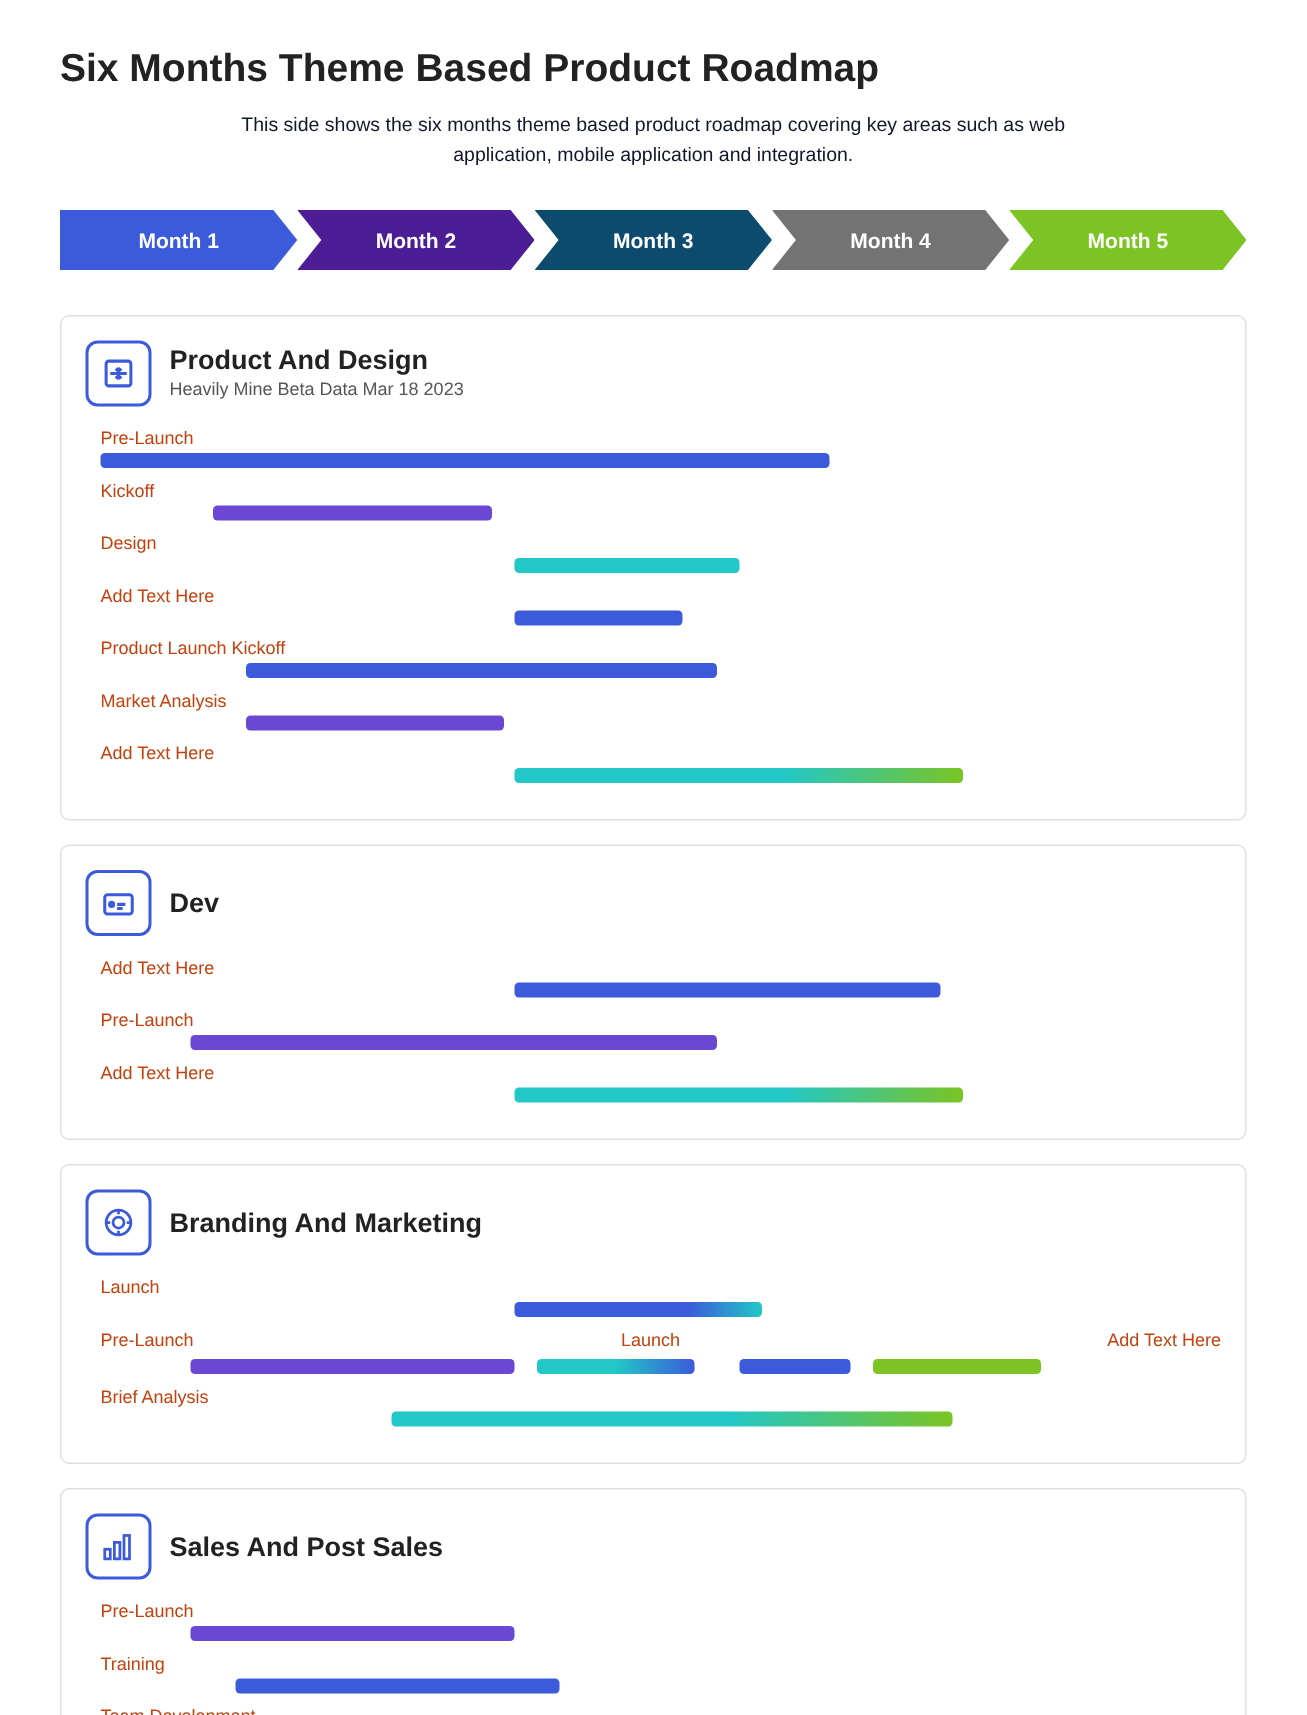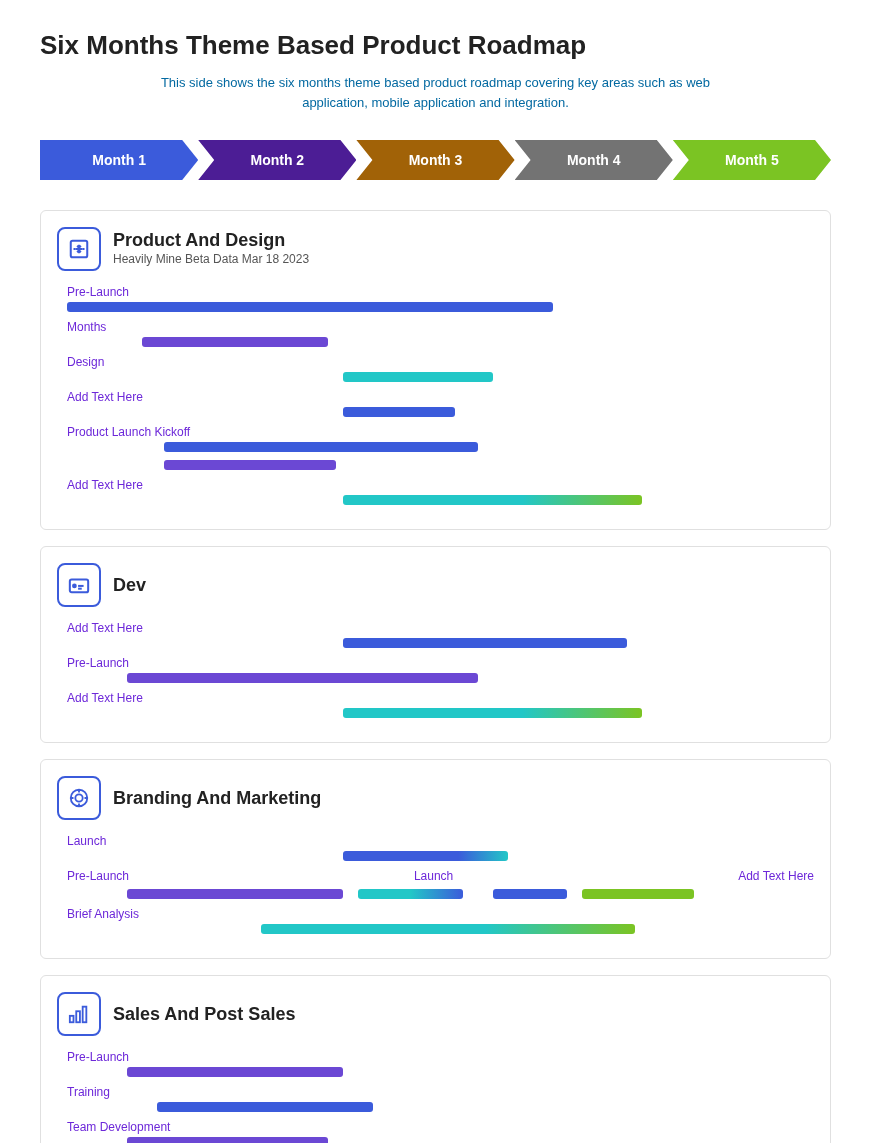--- a/index.html
+++ b/index.html
@@ -13,21 +13,21 @@
     }
     .page-title {
       text-align: left;
       font-size: 26px;
       font-weight: 800;
       margin-bottom: 12px;
     }
     .page-subtitle {
       text-align: center;
       font-size: 13px;
-      color: #0369a1;
+      color: #0f172a;
       line-height: 1.5;
       max-width: 600px;
       margin: 0 auto 28px;
     }
 
     
     .months-row {
       display: flex;
       align-items: center;
       margin-bottom: 30px;
@@ -86,21 +86,21 @@
       color: #555;
       line-height: 1.4;
     }
 
     
     .gantt-area {
       padding-left: 10px;
     }
     .gantt-label {
       font-size: 12px;
-      color: #6d28d9;
+      color: #c2410c;
       margin-bottom: 3px;
     }
     .gantt-bar-container {
       width: 100%;
       height: 10px;
       position: relative;
     }
     .gantt-bar {
       position: absolute;
       height: 10px;
@@ -124,21 +124,21 @@
   </style>
 </head>
 <body>
 
 <h1 class="page-title">Six Months Theme Based Product Roadmap</h1>
 <p class="page-subtitle">This side shows the six months theme based product roadmap covering key areas such as web application, mobile application and integration.</p>
 
 <div class="months-row" id="months-row">
     <div class="month-arrow" style="background: rgb(59, 91, 219);">Month 1</div>
     <div class="month-arrow" style="background: #4c1d95;">Month 2</div>
-    <div class="month-arrow" style="background: #a16207;">Month 3</div>
+    <div class="month-arrow" style="background: #0c4a6e;">Month 3</div>
     <div class="month-arrow" style="background: #737373;">Month 4</div>
     <div class="month-arrow" style="background: rgb(123, 196, 35);">Month 5</div>
   </div>
 
 <div id="sections-container">
     <div class="section">
       <div class="section-header">
         <div class="section-icon">
           <svg width="22" height="22" viewBox="0 0 24 24" fill="none" stroke="#3b5bdb" stroke-width="2.2">
             <rect x="3" y="3" width="18" height="18" rx="2"></rect>
@@ -150,36 +150,37 @@
           <div class="section-title">Product And Design</div>
           <div class="section-subtitle">Heavily Mine Beta
 Data Mar 18 2023</div>
         </div>
       </div>
       <div class="gantt-area">
         <div class="gantt-label">Pre-Launch</div>
         <div class="gantt-bar-container" style="margin-bottom: 8px;">
           <div class="gantt-bar bar-blue" style="left: 0%; width: 65%;"></div>
         </div>
-        <div class="gantt-label">Months</div>
+        <div class="gantt-label">Kickoff</div>
         <div class="gantt-bar-container" style="margin-bottom: 8px;">
           <div class="gantt-bar bar-purple" style="left: 10%; width: 25%;"></div>
         </div>
         <div class="gantt-label">Design</div>
         <div class="gantt-bar-container" style="margin-bottom: 8px;">
           <div class="gantt-bar bar-cyan" style="left: 37%; width: 20%;"></div>
         </div>
         <div class="gantt-label">Add Text Here</div>
         <div class="gantt-bar-container" style="margin-bottom: 8px;">
           <div class="gantt-bar bar-blue" style="left: 37%; width: 15%;"></div>
         </div>
         <div class="gantt-label">Product Launch Kickoff</div>
         <div class="gantt-bar-container" style="margin-bottom: 8px;">
           <div class="gantt-bar bar-blue" style="left: 13%; width: 42%;"></div>
         </div>
+        <div class="gantt-label">Market Analysis</div>
         <div class="gantt-bar-container" style="margin-bottom: 8px;">
           <div class="gantt-bar bar-purple" style="left: 13%; width: 23%;"></div>
         </div>
         <div class="gantt-label">Add Text Here</div>
         <div class="gantt-bar-container" style="margin-bottom: 8px;">
           <div class="gantt-bar bar-gradient-cyan-green" style="left: 37%; width: 40%;"></div>
         </div>
       </div>
     </div>
     <div class="section">

